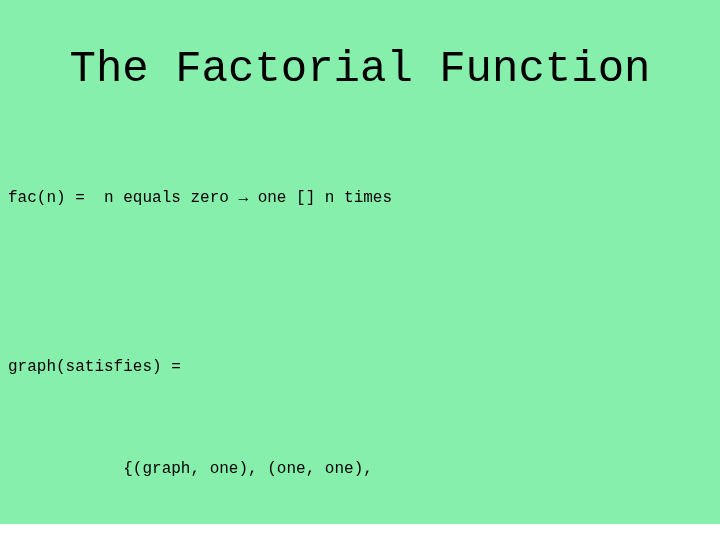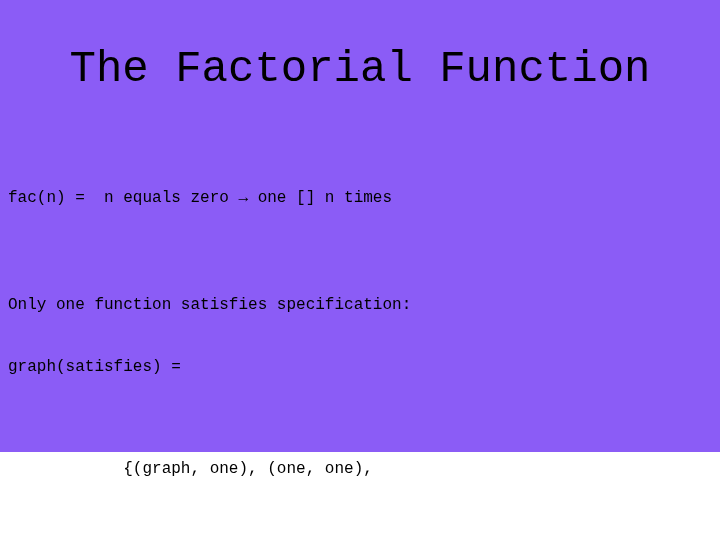--- a/index.html
+++ b/index.html
@@ -10,22 +10,22 @@
     width: 720px;
     height: 540px;
     background: #ffffff;
     color: #000000;
     font-family: "Liberation Mono", "DejaVu Sans Mono", monospace;
     overflow: hidden;
   }
   .slide {
     position: relative;
     width: 720px;
-    height: 452px;
-    background: #8b5cf6;
+    height: 524px;
+    background: #86efac;
   }
   .slide-title {
     position: absolute;
     left: 0;
     top: 14px;
     width: 720px;
     text-align: center;
     font-size: 44px;
     line-height: 52px;
     font-weight: normal;
@@ -57,23 +57,20 @@
 <body>
 
 <div class="slide">
 
   <h1 class="slide-title">The Factorial Function</h1>
 
   <div class="body-block block-definition">
     <div class="text-line">fac(n) =  n equals zero → one [] n times</div>
   </div>
 
-  <div class="body-block block-statement">
-    <div class="text-line">Only one function satisfies specification:</div>
-  </div>
 
   <div class="body-block block-graph">
     <div class="text-line">graph(satisfies) =</div>
     <div class="text-line">            {(graph, one), (one, one),</div>
     
     
   </div>
 
 </div>
 

